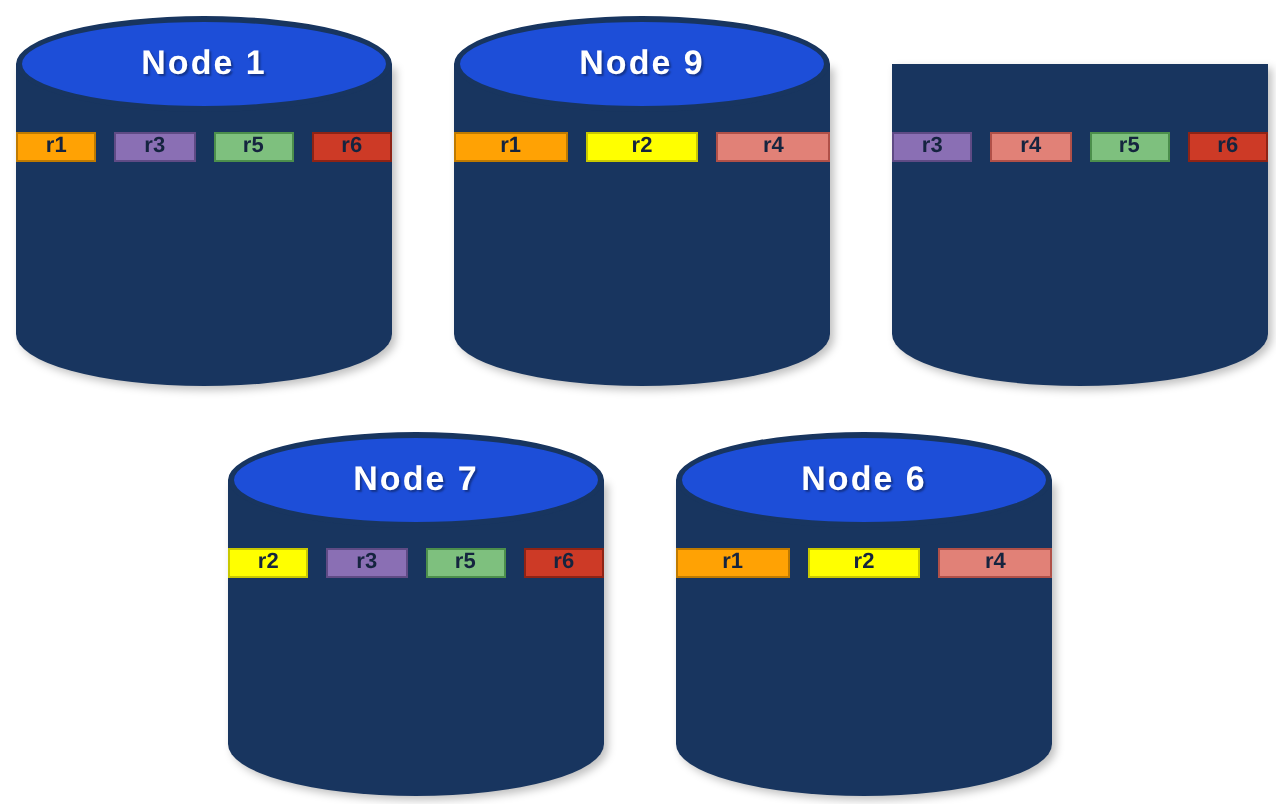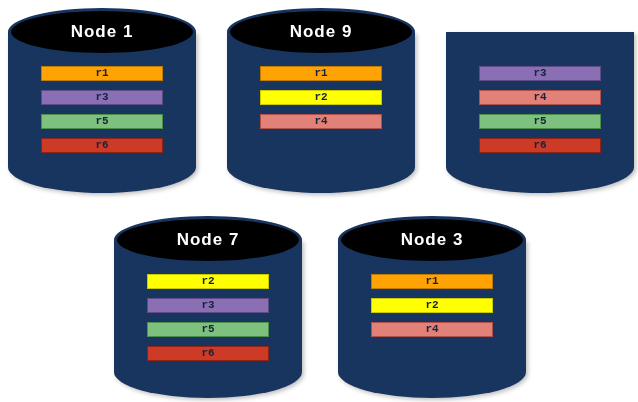--- a/index.html
+++ b/index.html
@@ -23,44 +23,43 @@
     left: 0; right: 0;
     top: 24px; bottom: 0;
     background: #18355f;
     border-radius: 0 0 94px 94px / 0 0 26px 26px;
     box-shadow: 2px 2px 4px rgba(0,0,0,0.25);
   }
   .cyl-top {
     position: absolute;
     left: 0; right: 0; top: 0;
     height: 48px;
-    background: #000000;
+    background: #1d4ed8;
     border: 3px solid #18355f;
     border-radius: 50%;
     box-sizing: border-box;
     display: flex;
     align-items: center;
     justify-content: center;
   }
   .node-label {
     color: #ffffff;
     font-weight: bold;
     font-size: 17px;
     letter-spacing: 1px;
     text-shadow: 1px 1px 1px rgba(0,0,0,0.35);
   }
   .bars {
     position: absolute;
     left: 0; right: 0;
     top: 58px;
     display: flex;
-    flex-direction: column;
+    flex-direction: row;
     align-items: center;
     gap: 9px;
-    font-family: Liberation Mono, monospace;
   }
   .bar {
     width: 122px;
     height: 15px;
     border: 1px solid #333;
     box-sizing: border-box;
     display: flex;
     align-items: center;
     justify-content: center;
   }
@@ -150,21 +149,21 @@
       </div>
       <div class="bar" style="background-color: rgb(205, 58, 38); border-color: rgb(142, 35, 21);">
         <span class="bar-label">r6</span>
       </div>
     </div>
   </div>
 
   <div class="node pos5">
     <div class="cyl-body"></div>
     <div class="cyl-top">
-      <span class="node-label">Node 3</span>
+      <span class="node-label">Node 6</span>
     </div>
     <div class="bars">
       <div class="bar" style="background-color: rgb(255, 162, 4); border-color: rgb(191, 122, 0);">
         <span class="bar-label">r1</span>
       </div>
       <div class="bar" style="background-color: rgb(255, 255, 0); border-color: rgb(201, 201, 0);">
         <span class="bar-label">r2</span>
       </div>
       <div class="bar" style="background-color: rgb(225, 129, 119); border-color: rgb(176, 80, 72);">
         <span class="bar-label">r4</span>

